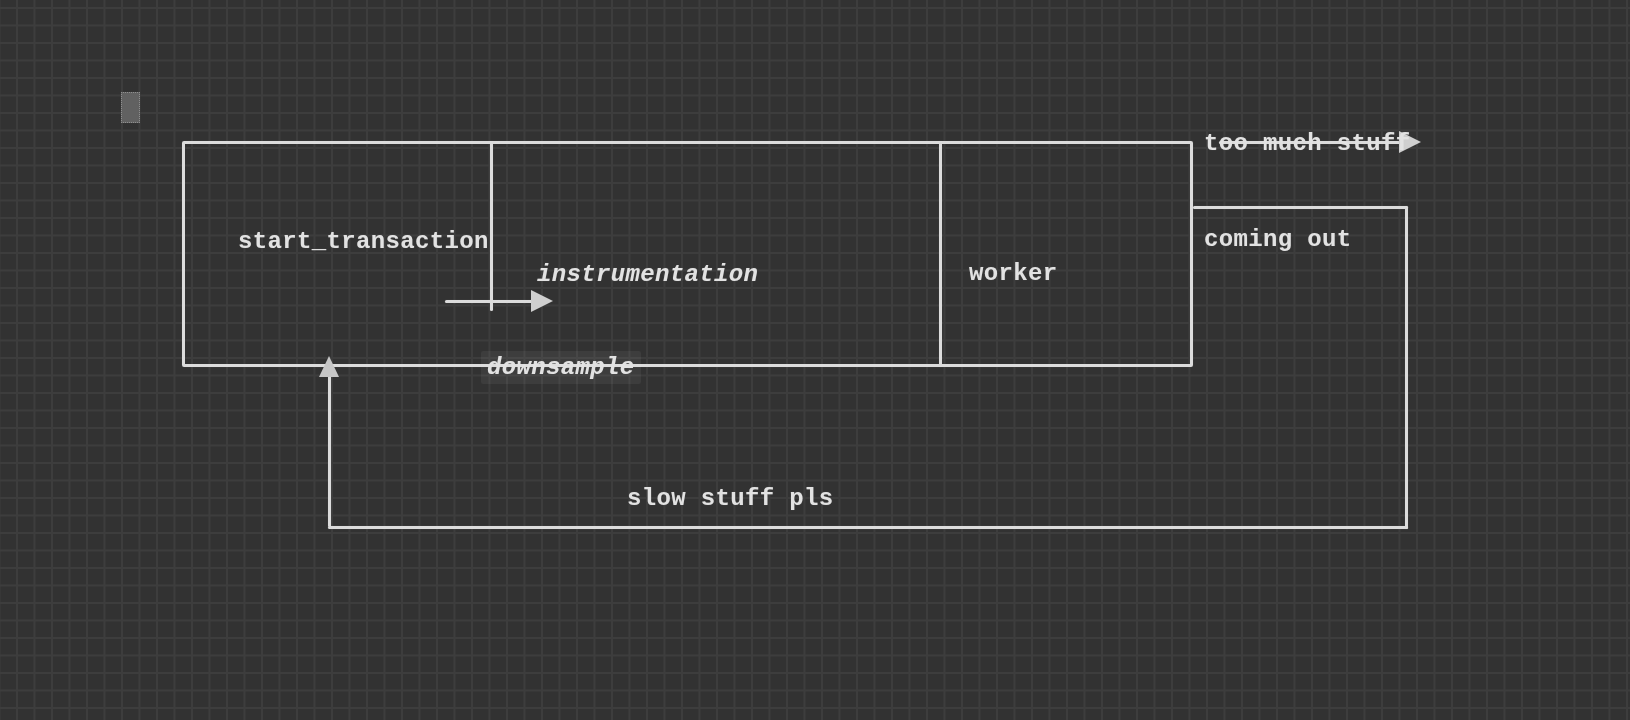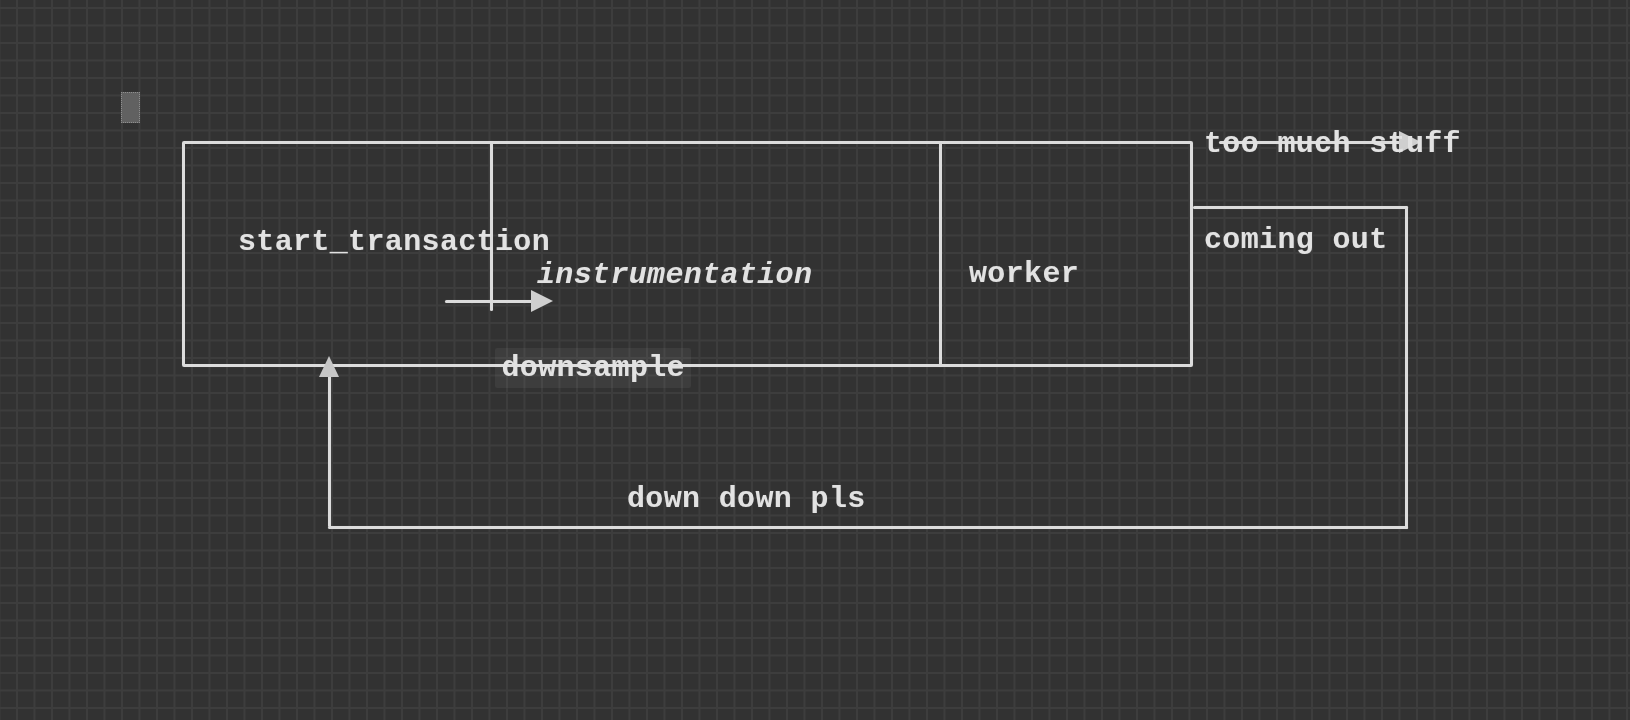--- a/index.html
+++ b/index.html
@@ -39,31 +39,32 @@
   .arrowhead-up {
     position: absolute;
     width: 0; height: 0;
     border-left: 10px solid transparent;
     border-right: 10px solid transparent;
     border-bottom: 21px solid #c6c6c6;
   }
   .label {
     position: absolute;
     font-weight: 700;
-    font-size: 30px;
+    font-size: 24px;
     line-height: 32px;
     letter-spacing: 0.35px;
     color: #e2e2e2;
     white-space: pre;
     text-shadow: 0 0 1px rgba(255,255,255,0.2);
   }
   .label-bg {
     background: rgba(255,255,255,0.055);
     padding: 3px 6px;
     border-radius: 2px;
+    font-style: italic;
   }
   .cursor-block {
     position: absolute;
     left: 121px; top: 92px;
     width: 17px; height: 29px;
     background: #616161;
     border: 1px dotted #8f8f8f;
   }
 </style>
 </head>
@@ -108,15 +109,15 @@
   </div>
 
 
   <div class="label" style="left:969px; top:258px;">worker</div>
 
   <div class="label" style="left:1204px; top:64px;">
     <div>too much stuff</div>
     <div>coming out</div>
   </div>
 
-  <div class="label" style="left:627px; top:483px;">down down pls</div>
+  <div class="label" style="left:627px; top:483px;">slow stuff pls</div>
 
 </div>
 
 </body></html>

